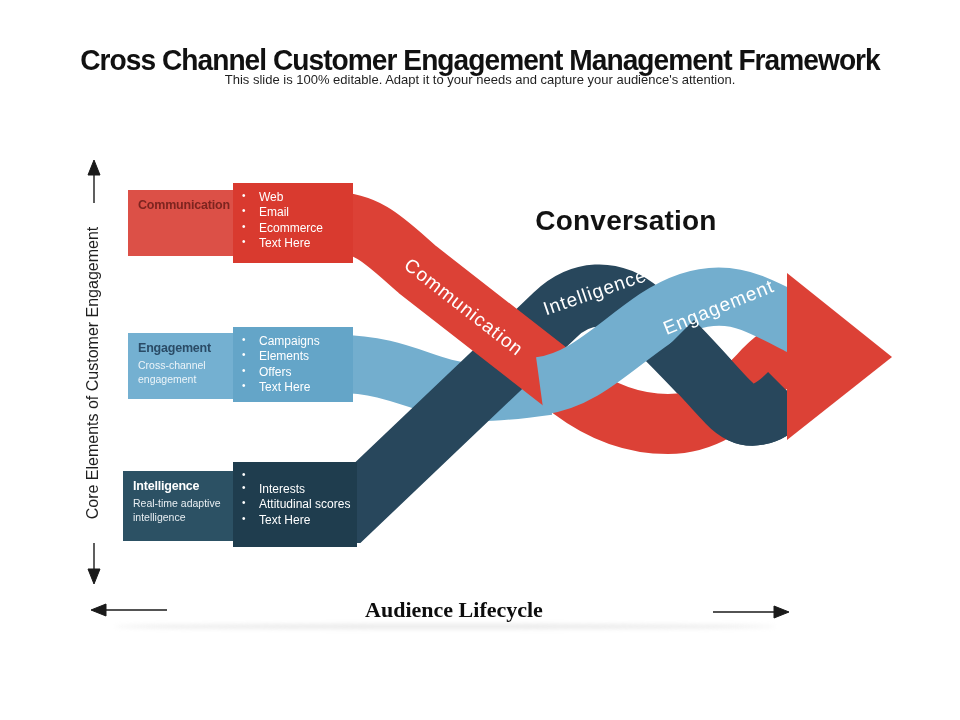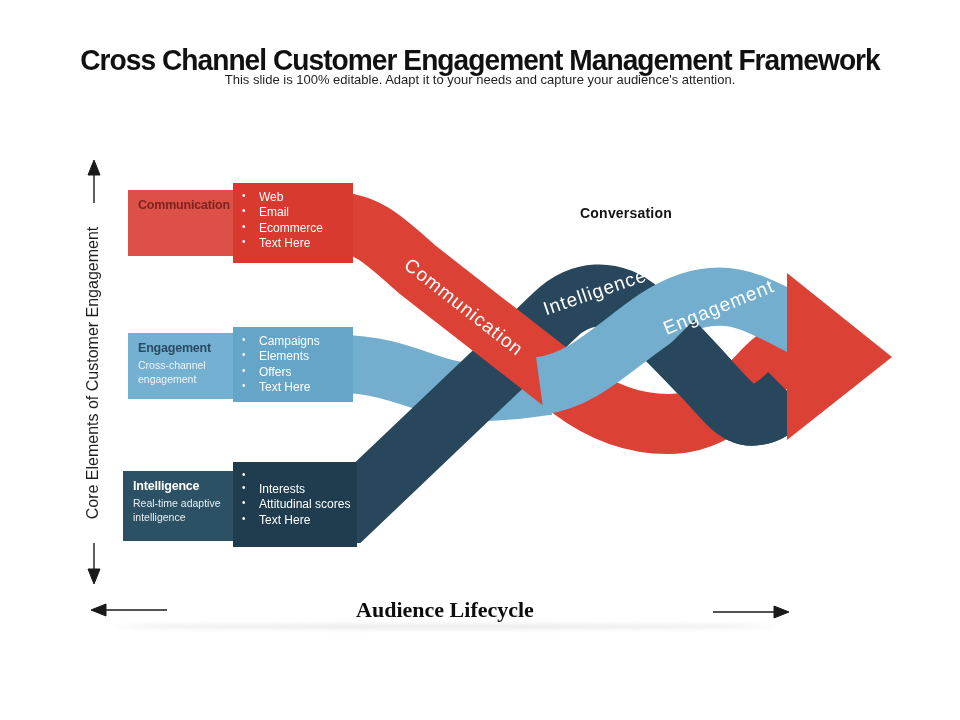--- a/index.html
+++ b/index.html
@@ -12,29 +12,29 @@
     top:44px;left:0;width:960px;text-align:center;
     font-size:29px;font-weight:bold;color:#111;letter-spacing:-1px;
     transform:scaleX(.97);
   }
   #slide-subtitle{
     top:72px;left:0;width:960px;text-align:center;
     font-size:13px;color:#1f1f1f;
   }
   #conversation-label{
     top:205px;left:521px;width:210px;text-align:center;
-    font-size:14px;font-weight:bold;color:#121212;letter-spacing:.2px;
+    font-size:28px;font-weight:bold;color:#121212;letter-spacing:.2px;
   }
   #vaxis-label{
     top:362px;left:-77px;width:340px;height:22px;line-height:22px;
     transform:rotate(-90deg);text-align:center;
     font-size:16px;color:#1f1f1f;background:#ffffff;
   }
   #haxis-label{
-    top:597px;left:295px;width:300px;text-align:center;
+    top:597px;left:304px;width:300px;text-align:center;
     font-family:"Liberation Serif", serif;
     font-size:22px;font-weight:bold;color:#0d0d0d;
   }
   #haxis-shadow{
     top:624px;left:115px;width:660px;height:5px;background:#cfcfcf;
     border-radius:50%;opacity:.45;filter:blur(2px);
   }
   svg{position:absolute;top:0;left:0;}
   
   .box-label{box-sizing:border-box;padding:8px 6px 0 10px;}

